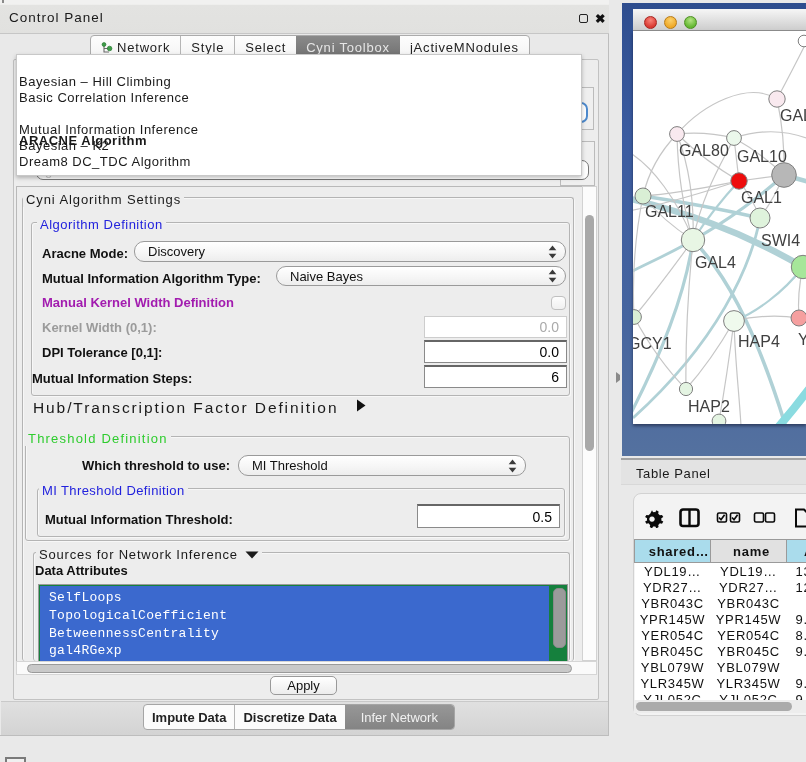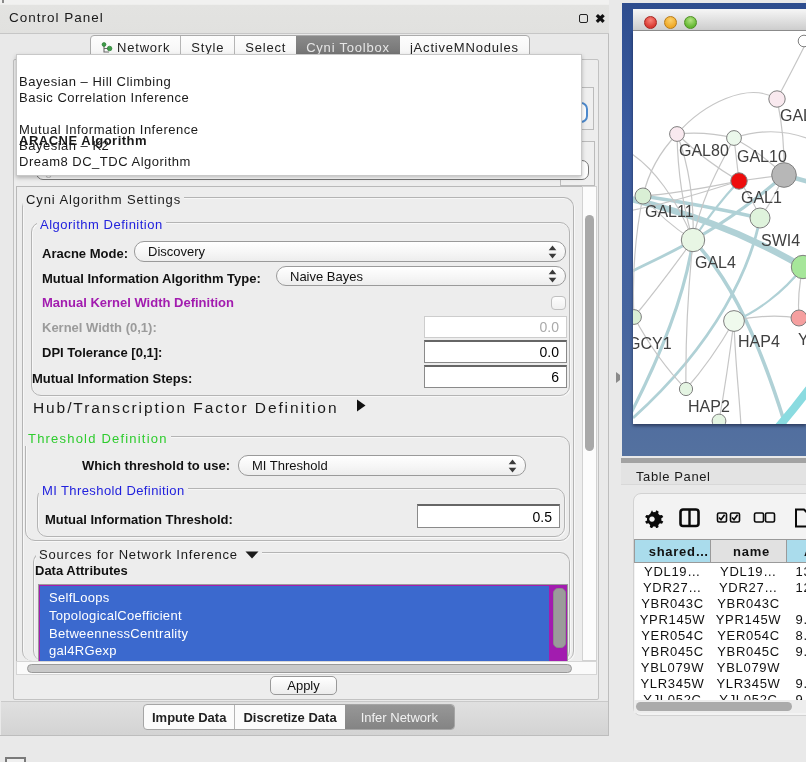--- a/index.html
+++ b/index.html
@@ -24,21 +24,21 @@
   #toptabs .sep{width:1px;height:23px;background:#b5b5b5;}
   #toptabs .sel{background:linear-gradient(#8a8a8a,#6f6f6f);color:#e6e6e6;}
   
   #content{left:13px;top:59px;width:586px;height:641px;background:#ededed;
            border:1px solid #c2c2c2;border-radius:2px;box-sizing:border-box;}
   
   #sliver{left:36px;top:160px;width:551px;height:18px;background:#fff;
           border:1px solid #777;border-radius:7px;overflow:hidden;}
   #sliver .gt{position:absolute;left:8px;top:2px;color:#c6c6c6;font-size:13px;letter-spacing:0.5px;}
   
-  .grp{border:1px solid #b4b4b4;border-radius:10px;box-sizing:border-box;box-shadow:inset 1px 1px 0 #f7f7f7, 1px 1px 0 #f7f7f7;}
+  .grp{border:1px solid #b4b4b4;border-radius:3px;box-sizing:border-box;box-shadow:inset 1px 1px 0 #f7f7f7, 1px 1px 0 #f7f7f7;}
   .glabel{position:absolute;top:-6.5px;background:#ededed;padding:0 3px;font-size:13px;white-space:nowrap;letter-spacing:0.4px;}
   
   .combo{background:linear-gradient(#ffffff 0%,#f6f6f6 55%,#ededed 100%);border:1px solid #9a9a9a;border-radius:10px;
          box-sizing:border-box;font-size:13px;color:#111;display:flex;align-items:center;}
   .combo .txt{padding-left:13px;}
   .combo .arsvg{position:absolute;right:8px;top:50%;margin-top:-7px;}
   .field{background:#fff;box-sizing:border-box;font-size:14px;text-align:right;
          padding:0 7px;display:flex;align-items:center;justify-content:flex-end;}
   label.fl{font-size:13px;font-weight:bold;color:#111;white-space:nowrap;}
   
@@ -52,21 +52,21 @@
   #bottabs .sep{width:1px;height:24px;background:#b5b5b5;}
   #bottabs .sel{background:linear-gradient(#979797,#848484);color:#f2f2f2;font-weight:normal;padding:0 16px;}
   
   #popup{left:16px;top:54px;width:564px;height:120px;background:#fff;
          border:1px solid #c8c8c8;box-shadow:0 2px 4px rgba(0,0,0,0.25);
          font-size:13px;color:#1a1a1a;}
   #popup .hint{position:absolute;top:5px;width:100%;text-align:center;color:#b3b3b3;letter-spacing:0.5px;}
   #popup .it{position:absolute;left:2px;white-space:nowrap;letter-spacing:0.5px;}
   
   #tp-band{left:621px;top:458px;width:185px;height:27px;background:#e3e3e3;
-           border-top:5px solid #a3a3a3;border-bottom:1px solid #d8d8d8;box-sizing:border-box;}
+           border-top:2px solid #a3a3a3;border-bottom:1px solid #d8d8d8;box-sizing:border-box;}
   #tp-band .t{position:absolute;left:15px;top:6px;font-size:13px;color:#1a1a1a;letter-spacing:0.6px;}
   #tp-box{left:633px;top:493px;width:190px;height:223px;background:#f3f3f3;
           border:1px solid #d2d2d2;border-radius:8px;box-sizing:border-box;}
   table#tbl{position:absolute;left:634px;top:539px;border-collapse:collapse;table-layout:fixed;width:231px;font-size:13px;color:#111;letter-spacing:0.7px;}
   #tbl th{font-weight:bold;border:1px solid #9a9a9a;height:22px;padding:0;}
   #tbl td{padding:0;height:16px;text-align:center;background:#fff;}
 </style>
 </head>
 <body>
 
@@ -158,21 +158,21 @@
 </div>
 <label class="abs fl" style="left:45px;top:512px;">Mutual Information Threshold:</label>
 <div class="abs field" style="left:417px;top:504px;width:143px;height:24px;border:1px solid #8a8a8a;border-top:2px solid #666;color:#000;">0.5</div>
 
 <div class="abs grp" style="left:33px;top:552px;width:537px;height:109px;border-bottom:none;">
   <div class="glabel" style="left:2px;color:#1a1a1a;letter-spacing:0.8px;">Sources for Network Inference <svg width="14" height="8" style="margin-left:3px;">
         <path d="M0.5,0.5 H13.5 L7,7.5 Z" fill="#1a1a1a"></path>
       </svg></div>
 </div>
 <label class="abs fl" style="left:35px;top:563px;">Data Attributes</label>
-<div class="abs" style="left:38px;top:584px;width:530px;height:77px;background:#a21caf;border:1px solid #9a9a9a;border-bottom:none;box-sizing:border-box;overflow:hidden;">
+<div class="abs" style="left:38px;top:584px;width:530px;height:77px;background:#15803d;border:1px solid #9a9a9a;border-bottom:none;box-sizing:border-box;overflow:hidden;font-family:Liberation Mono, monospace;">
   <div style="position:absolute;left:1px;top:1px;width:509px;height:80px;background:#3b69ce;"></div>
   <div style="position:absolute;left:10px;top:4px;color:#fff;font-size:13px;line-height:17.8px;letter-spacing:0.3px;">
     SelfLoops<br>TopologicalCoefficient<br>BetweennessCentrality<br>gal4RGexp</div>
   <div class="thumb" style="position:absolute;right:1px;top:3px;width:13px;height:60px;background:#9b9b9b;border:1px solid #8a8a8a;box-sizing:border-box;"></div>
 </div>
 
 <div class="abs" style="left:16px;top:661px;width:581px;height:14px;background:#fafafa;border:1px solid #d5d5d5;box-sizing:border-box;">
   <div class="thumb" style="position:absolute;left:10px;top:2px;width:545px;height:9px;background:#c9c9c9;border:1px solid #9a9a9a;box-sizing:border-box;"></div>
 </div>
 

